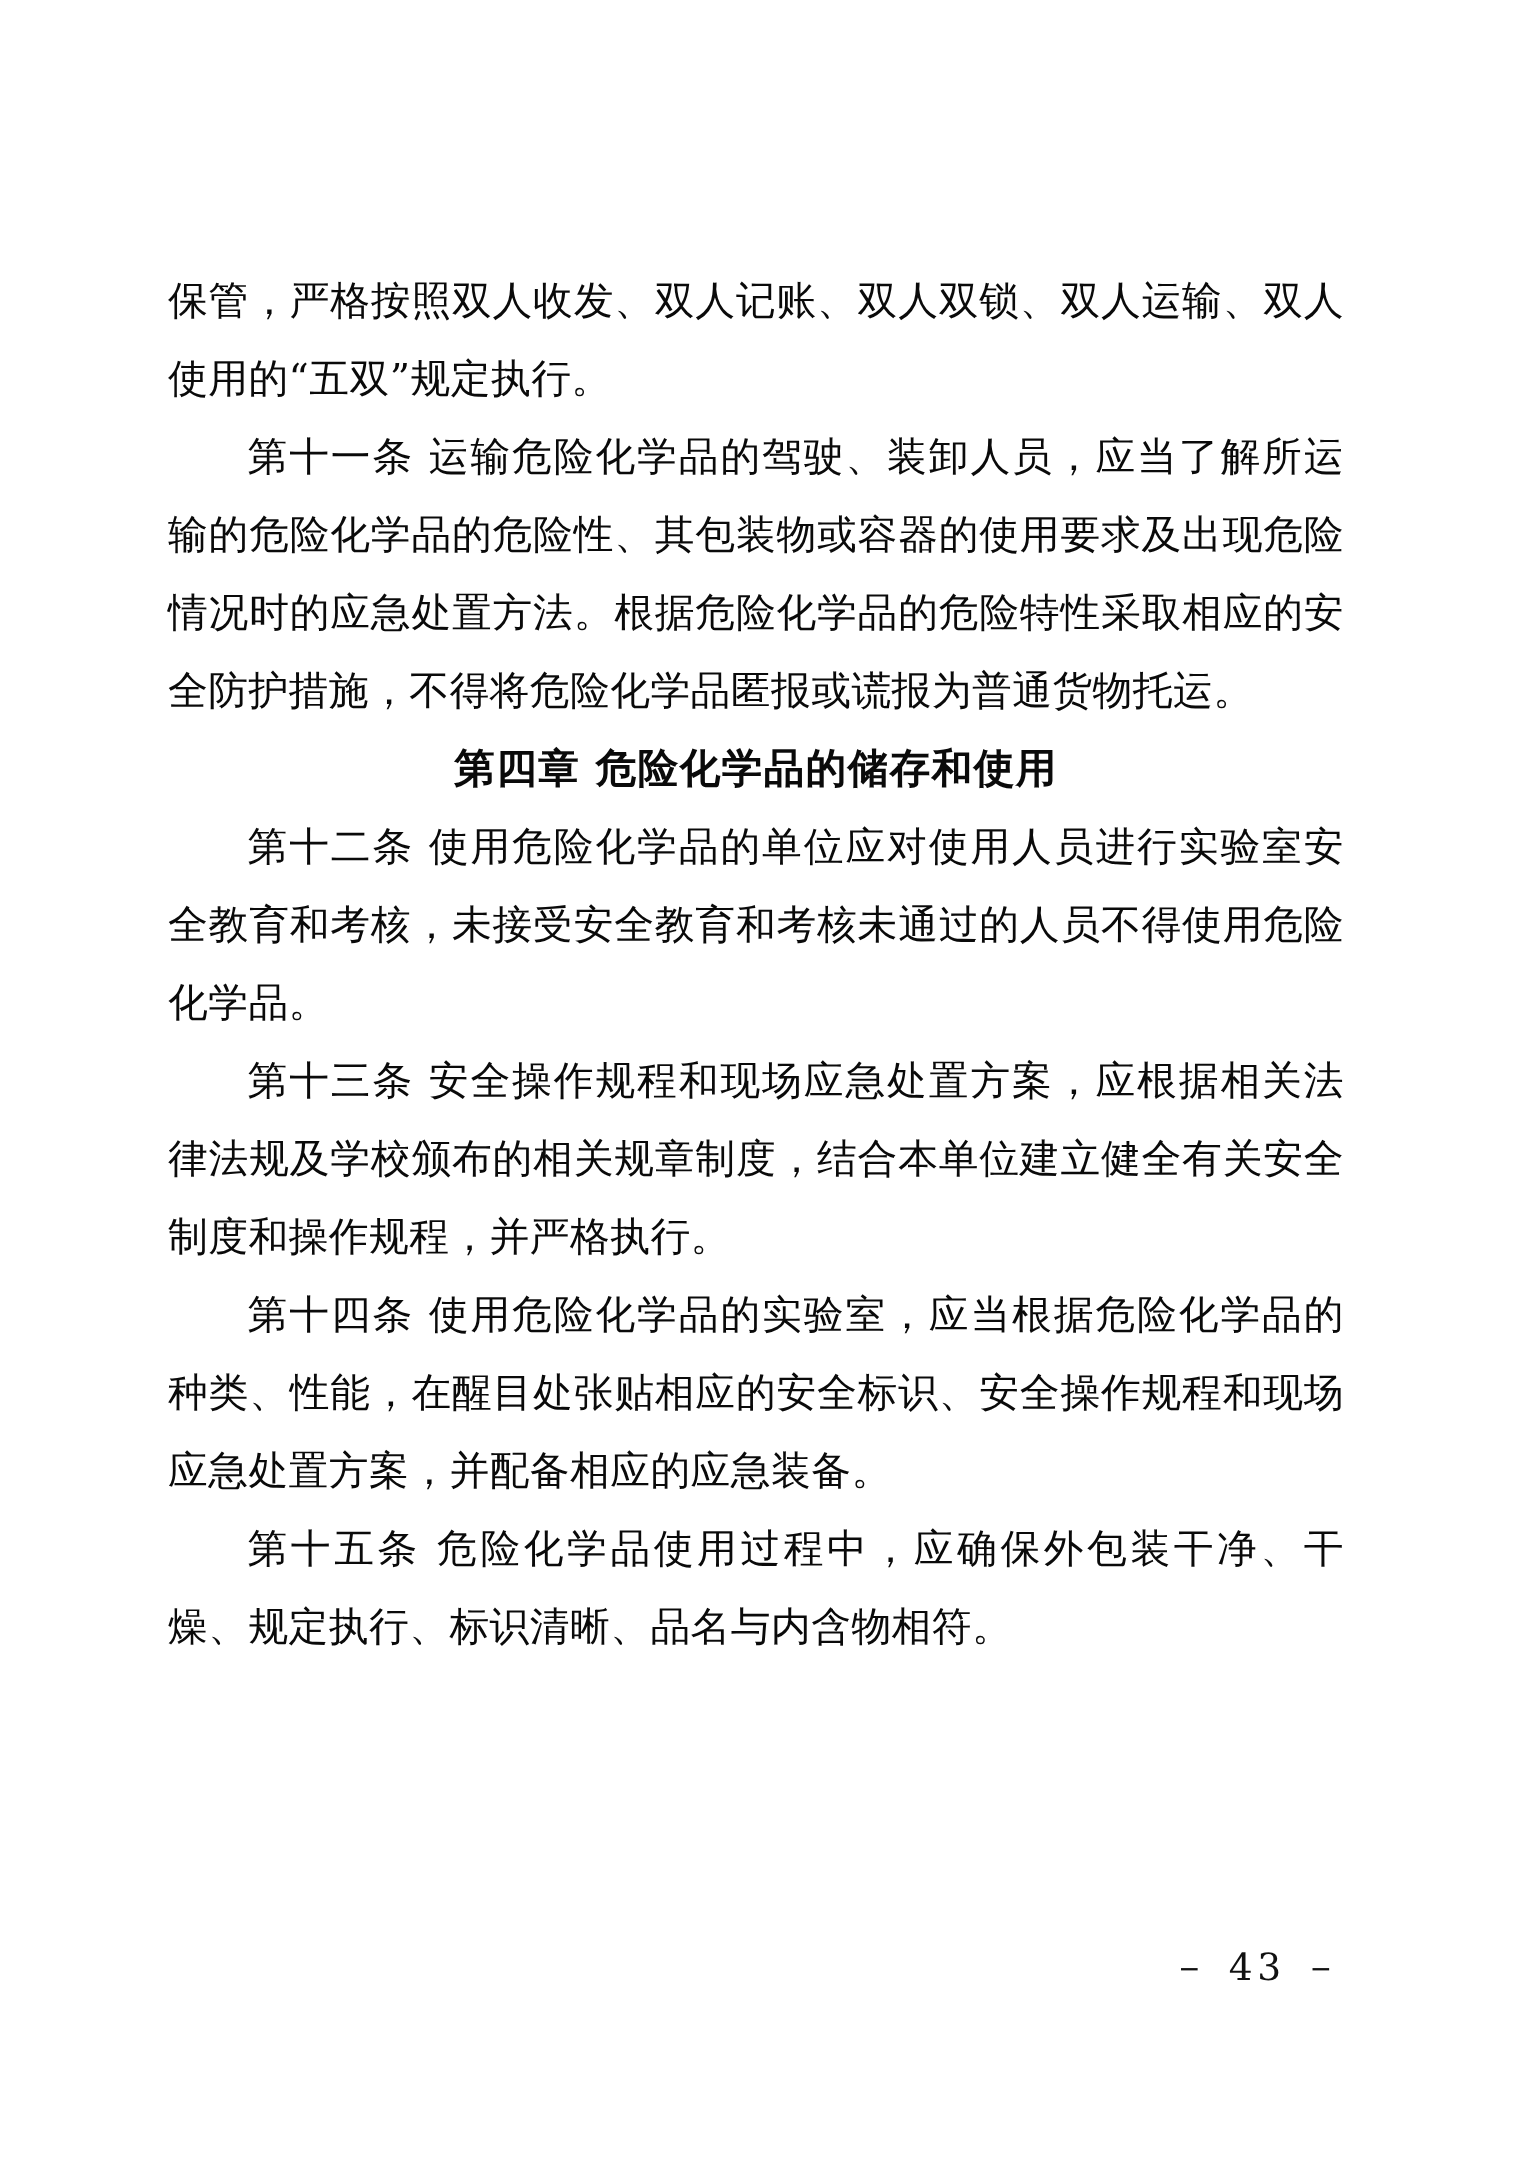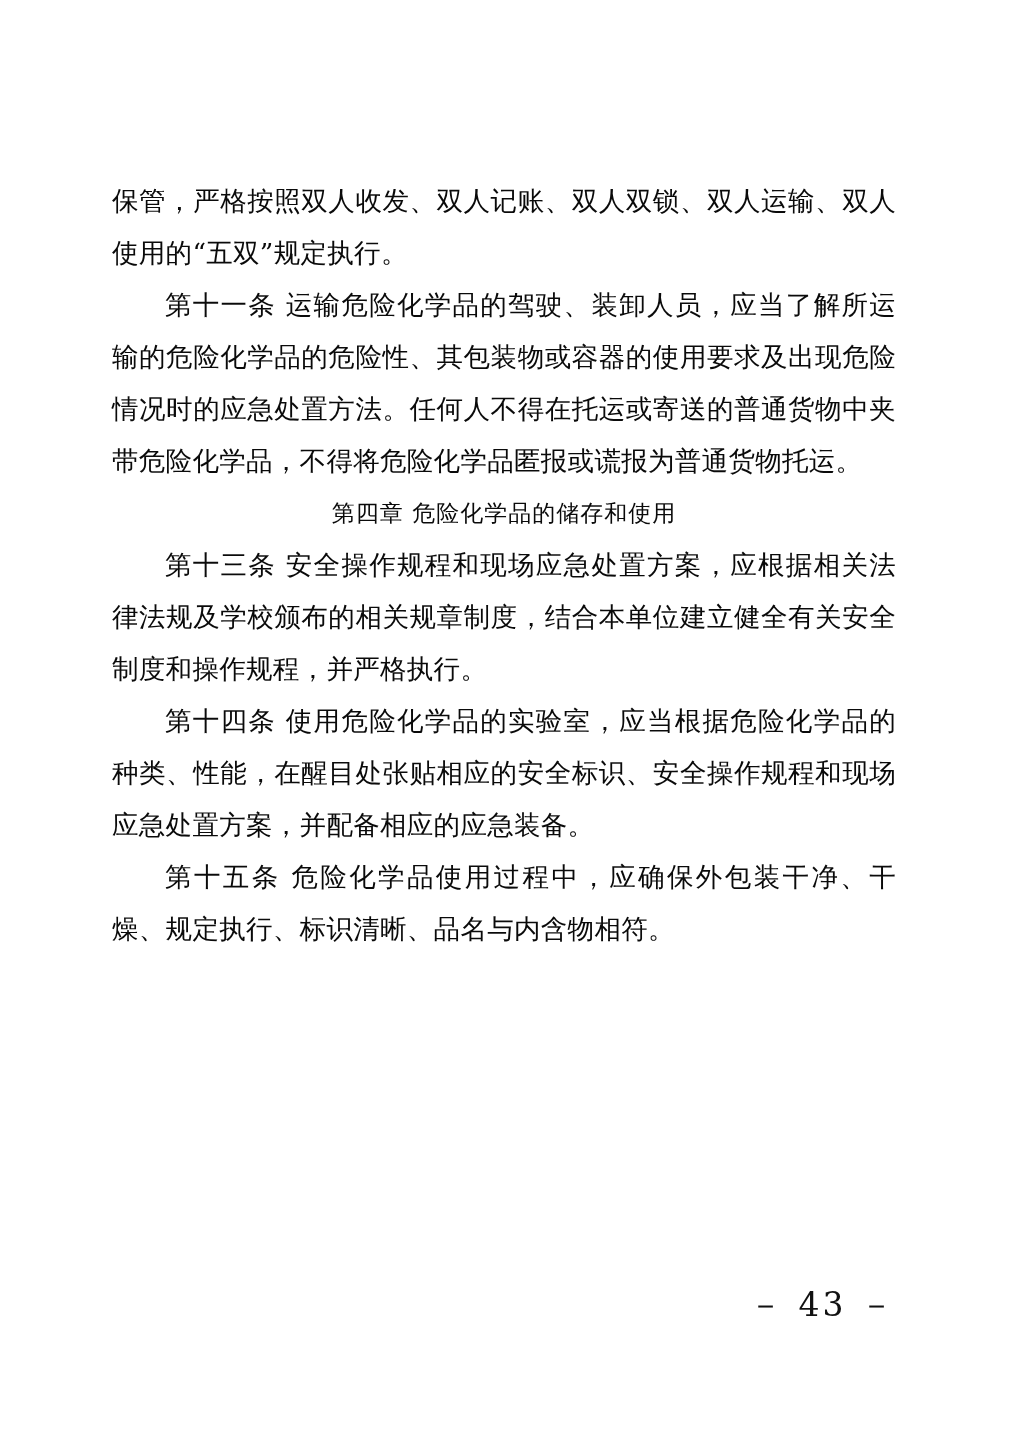--- a/index.html
+++ b/index.html
@@ -35,44 +35,45 @@
     margin: 0;
     text-indent: 2em;
     text-align: justify;
     text-justify: inter-ideograph;
   }
   .para.noindent {
     text-indent: 0;
   }
   .chapter-title {
     margin: 0;
-    font-size: 23px;
+    font-size: 27px;
     line-height: 52px;
     text-align: center;
-    font-weight: normal;
+    font-weight: bold;
     letter-spacing: 1px;
   }
   .page-number {
     position: absolute;
     left: 0;
     right: 128px;
     bottom: 120px;
     text-align: right;
-    font-size: 33px;
+    font-size: 25px;
     font-family: "DejaVu Serif", "Liberation Serif", serif;
     letter-spacing: 3px;
     color: #111;
   }
 </style>
 </head>
 <body>
 
 <div class="page">
   <div class="body-text">
     <p class="para noindent">保管，严格按照双人收发、双人记账、双人双锁、双人运输、双人使用的“五双”规定执行。</p>
-    <p class="para">第十一条 运输危险化学品的驾驶、装卸人员，应当了解所运输的危险化学品的危险性、其包装物或容器的使用要求及出现危险情况时的应急处置方法。任何人不得在托运或寄送的普通货物中夹带危险化学品，不得将危险化学品匿报或谎报为普通货物托运。</p>
+    <p class="para">第十一条 运输危险化学品的驾驶、装卸人员，应当了解所运输的危险化学品的危险性、其包装物或容器的使用要求及出现危险情况时的应急处置方法。根据危险化学品的危险特性采取相应的安全防护措施，不得将危险化学品匿报或谎报为普通货物托运。</p>
     <h2 class="chapter-title">第四章 危险化学品的储存和使用</h2>
+    <p class="para">第十二条 使用危险化学品的单位应对使用人员进行实验室安全教育和考核，未接受安全教育和考核未通过的人员不得使用危险化学品。</p>
     <p class="para">第十三条 安全操作规程和现场应急处置方案，应根据相关法律法规及学校颁布的相关规章制度，结合本单位建立健全有关安全制度和操作规程，并严格执行。</p>
     <p class="para">第十四条 使用危险化学品的实验室，应当根据危险化学品的种类、性能，在醒目处张贴相应的安全标识、安全操作规程和现场应急处置方案，并配备相应的应急装备。</p>
     <p class="para">第十五条 危险化学品使用过程中，应确保外包装干净、干燥、规定执行、标识清晰、品名与内含物相符。</p>
   </div>
   <div class="page-number">－ 43 －</div>
 </div>
 
 </body></html>

